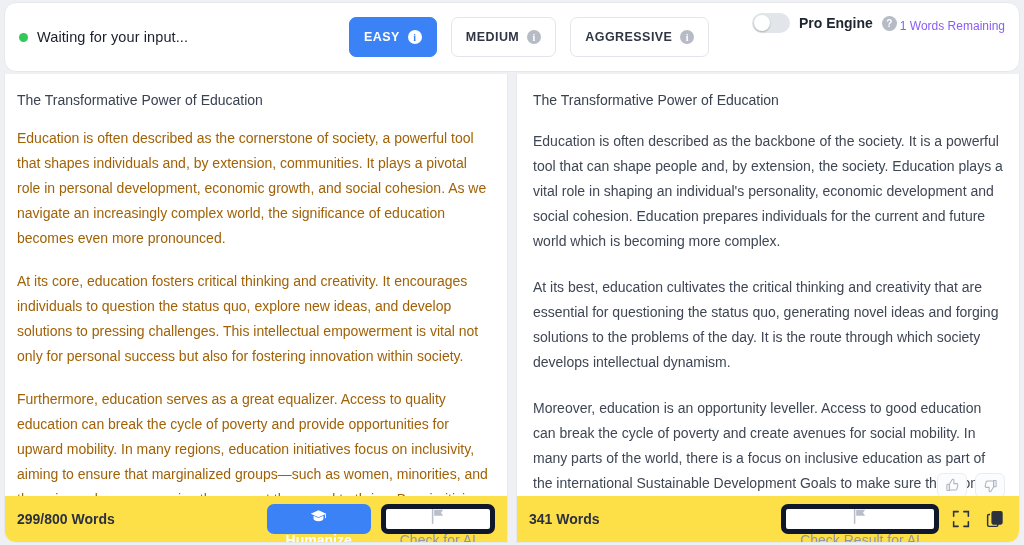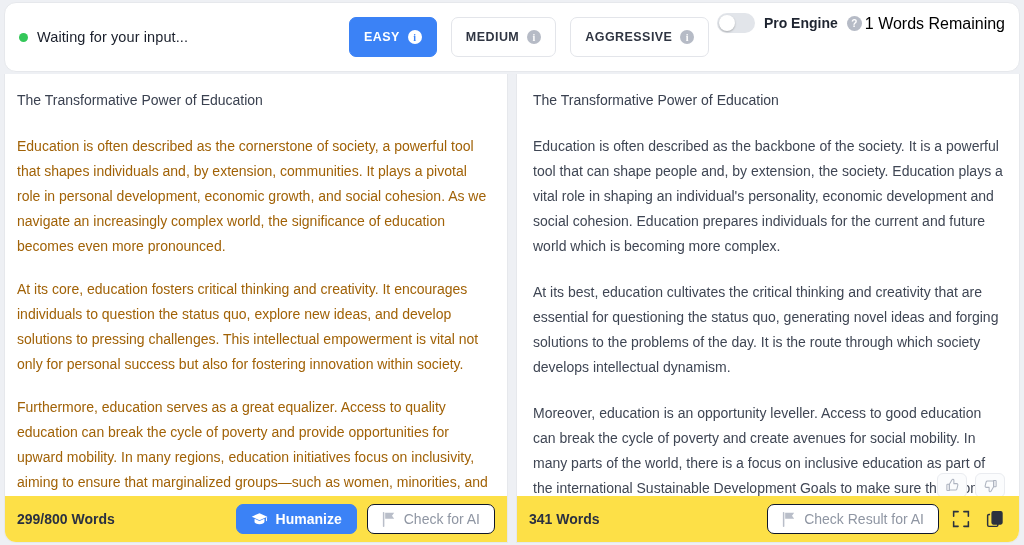--- a/index.html
+++ b/index.html
@@ -84,21 +84,21 @@
     box-shadow: 0 1px 2px rgba(0,0,0,.25);
   }
   .pro-label { font-size: 14px; font-weight: bold; color: #1e2430; }
   .help-ico {
     width: 15px; height: 15px; border-radius: 50%;
     background: #b6bbc6; color: #fff;
     font-size: 10px; font-weight: bold;
     display: flex; align-items: center; justify-content: center;
     flex: none;
   }
-  .words-remaining { font-size: 16px; color: #000000; }
+  .words-remaining { font-size: 12px; color: #8b5cf6; }
 
   
   .panels {
     position: absolute;
     left: 4px; top: 74px;
     width: 1016px; height: 469px;
     display: flex;
   }
   .panel {
     background: #ffffff;
@@ -111,21 +111,21 @@
   .panel.left  { width: 504px; border-radius: 0 0 0 12px; }
   .gap { width: 8px; background: #eef0f4; }
   .panel.right { width: 504px; border-radius: 0 0 12px 0; }
 
   .doc {
     position: absolute; left: 0; top: 0; right: 0;
     padding: 18px 16px 0 12px;
   }
   .panel.right .doc { padding: 18px 12px 0 16px; }
   .doc-title {
-    font-size: 14px; color: #3a4150; margin-bottom: 26px;
+    font-size: 14px; color: #3a4150; margin-bottom: 18px;
   }
   .doc p {
     font-size: 14px;
     line-height: 25px;
     color: #a16207;
     margin-bottom: 18px;
   }
   .panel.right .doc p { color: #3f4654; margin-top: 21px; }
 
   
@@ -149,22 +149,23 @@
     background: #fde047;
     display: flex; align-items: center;
     padding: 0 12px;
   }
   .wordcount { font-size: 14px; font-weight: bold; color: #2a3040; }
   .foot-actions { margin-left: auto; display: flex; align-items: center; gap: 10px; }
   .btn {
     height: 30px; display: flex; align-items: center; gap: 8px;
     padding: 0 14px; border-radius: 7px;
     font-size: 14px; cursor: pointer;
-    border: 1px solid #0f172a; background: #fff; color: #8f96a3;
+    border: 5px solid #0f172a; background: #fff; color: #8f96a3;
     white-space: nowrap;
+    flex-direction: column;
   }
   .btn.primary {
     background: #3b82f6; border-color: #3b82f6; color: #fff; font-weight: bold;
   }
   .icon-btn {
     width: 24px; height: 24px;
     display: flex; align-items: center; justify-content: center;
     cursor: pointer;
   }
   svg { display: block; }

